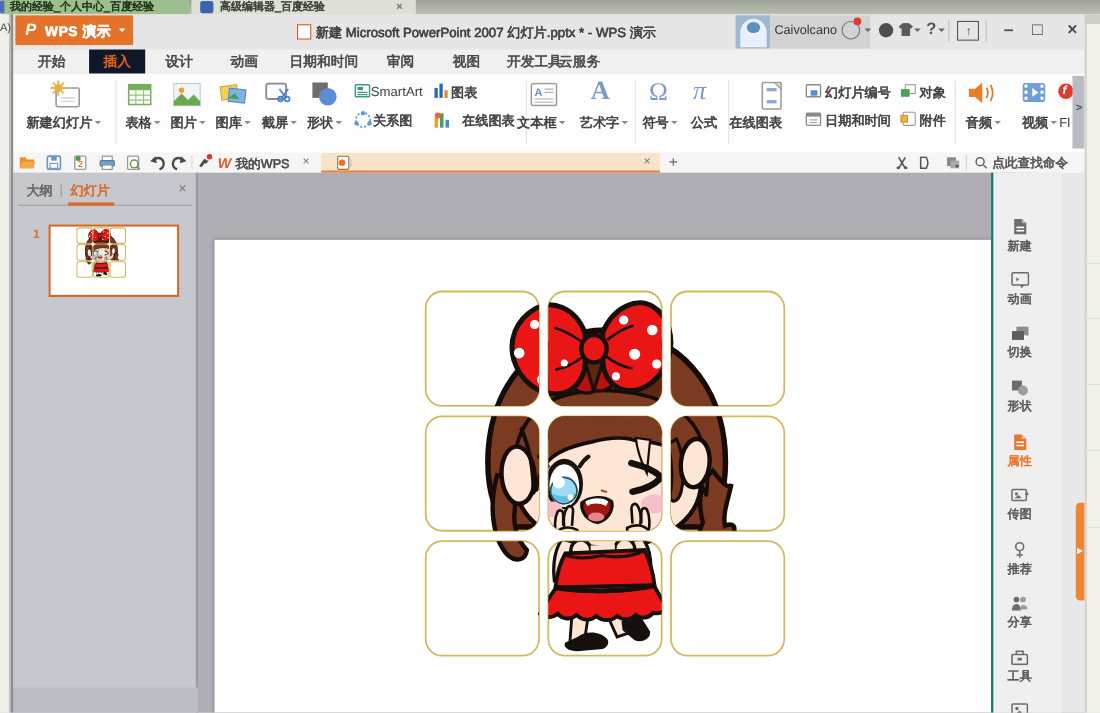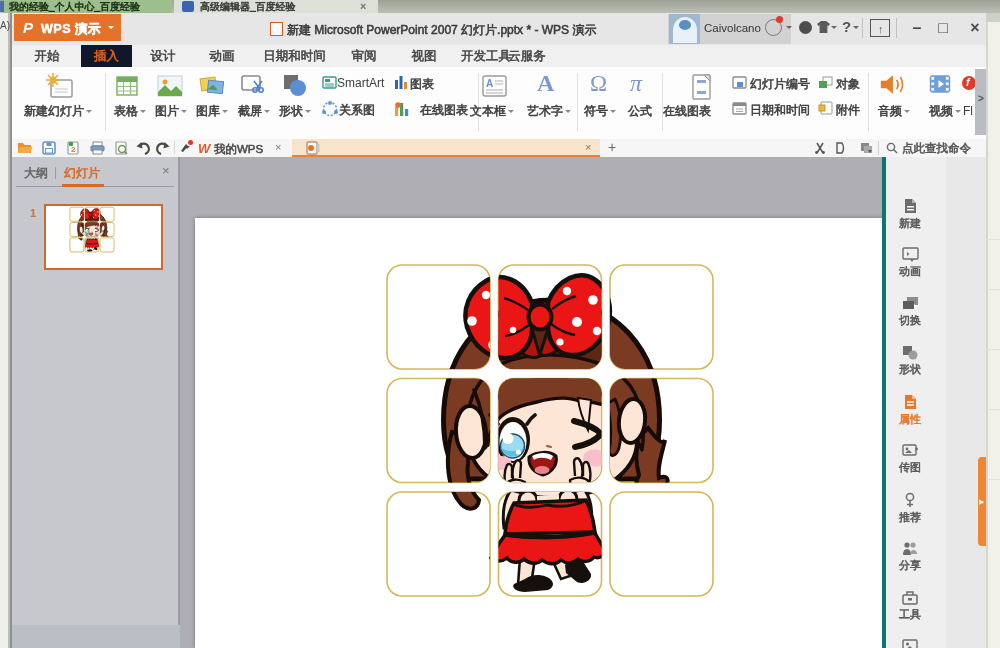--- a/index.html
+++ b/index.html
@@ -30,21 +30,21 @@
 #doctab2{position:absolute;left:280px;top:0;width:308px;height:18px;background:#f8e3cb}
 #doctab2 .underline{position:absolute;left:0;bottom:0;width:100%;height:2px;background:#e8813b}
 #findrow{position:absolute;right:8px;top:0;height:18px;font-size:11.5px;color:#555}
 #panel{left:12px;top:157px;width:168px;height:636px;background:#c6c8ce;border-right:2px solid #9a9aa2}
 #panel .sep{position:absolute;left:4px;top:29px;width:158px;height:1px;background:#9b9da6}
 #panel .oline{position:absolute;left:50px;top:27px;width:42px;height:3px;background:#d96a28}
 #canvas{left:180px;top:157px;width:741px;height:491px;background:#aeaeb4}
 #slide{position:absolute;left:15px;top:61px;width:726px;height:430px;background:#fff;box-shadow:0 0 4px rgba(0,0,0,.35)}
 #vscroll{left:921px;top:157px;width:17px;height:491px;background:#c6c6cc}
 #vthumb{position:absolute;left:2px;top:14px;width:13px;height:310px;background:#bdbdc5;border-radius:2px}
-#sidebar{left:882px;top:157px;width:64px;height:491px;background:#efeff0;border-left:4px solid #0f766e}
+#sidebar{left:901px;top:157px;width:64px;height:491px;background:#efeff0;border-left:2px solid #0f766e}
 .sbitem{position:absolute;left:0;width:48px;text-align:center;color:#5a5a5a;font-size:11px}
 .sbitem svg{display:block;margin:0 auto 2px}
 #orangetab{left:978px;top:457px;width:9px;height:89px;background:#ed8733;border-radius:4px 0 0 4px}
 #rightstrip{left:986px;top:13px;width:14px;height:635px;background:#f1f0e9}
 </style></head>
 <body>
 <div class="abs" id="topstrip">
  <div class="tl"></div>
  <div class="abs cjk" id="btab1">我的经验_个人中心_百度经验</div>
  <div class="abs cjk" id="btab2"><span class="bicon"></span>高级编辑器_百度经验<span class="bx">×</span></div>

